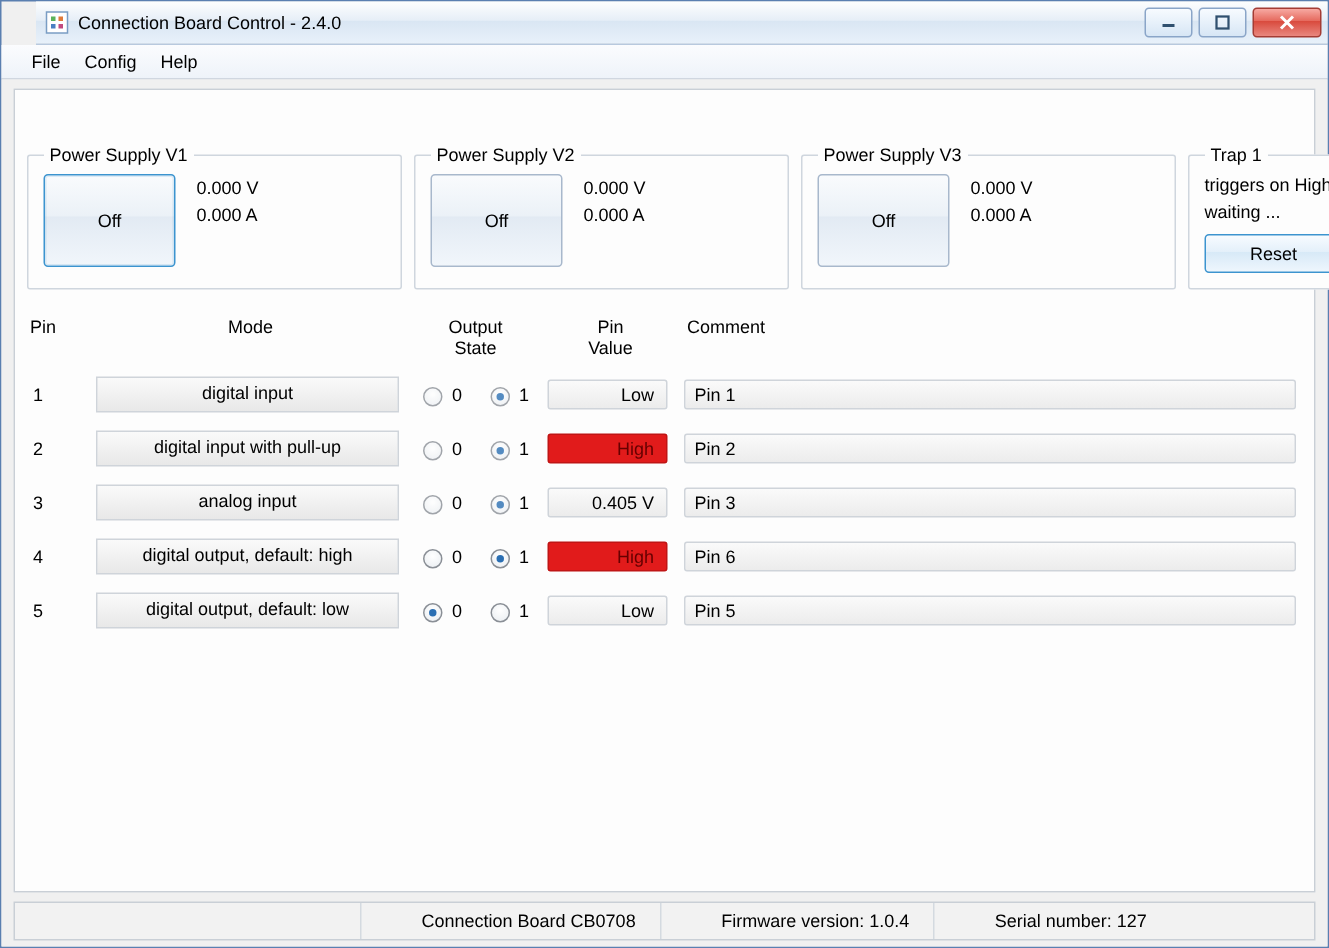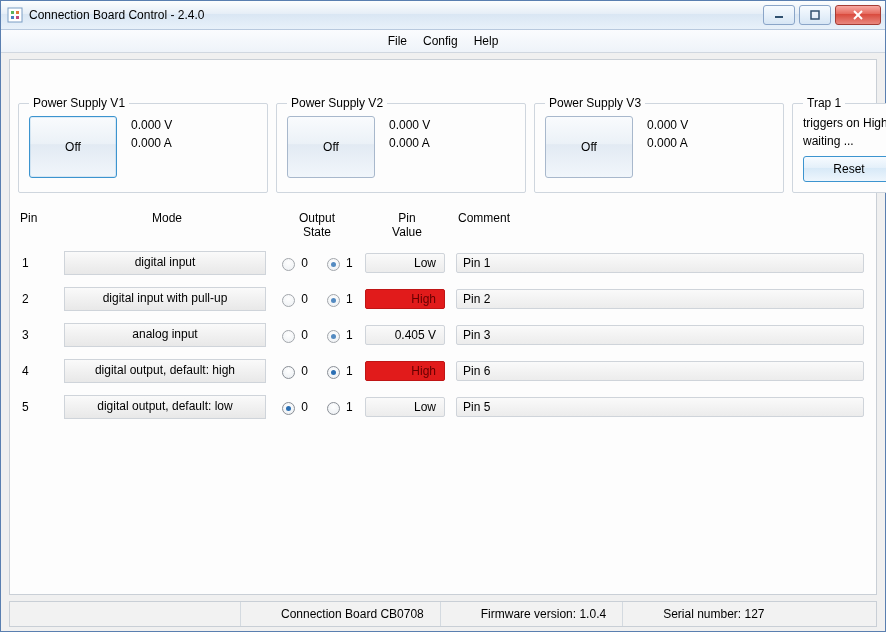--- a/index.html
+++ b/index.html
@@ -1,27 +1,27 @@
 <!DOCTYPE html>
 <html><head>
 <meta charset="utf-8">
 <style>
   html,body{margin:0;padding:0;font-family:"Segoe UI",Tahoma,Arial,sans-serif;font-size:12px;color:#000;background:#fff;}
   .window{width:886px;height:632px;box-sizing:border-box;border:1px solid #5a7fb0;background:#f0f0f0;display:flex;flex-direction:column;}
   
-  .titlebar{height:28px;background:linear-gradient(to bottom,#fdfefe,#e6eef7 45%,#d9e6f3 46%,#e8f1fa);display:flex;align-items:center;padding:0 4px 0 6px;border-bottom:1px solid #b8c9de;}
+  .titlebar{height:28px;background:linear-gradient(to bottom,#fdfefe,#e6eef7 45%,#d9e6f3 46%,#e8f1fa);display:flex;align-items:center;padding:0 4px 0 6px;border-bottom:1px solid #b8c9de;margin-left:23px;}
   .titlebar .app-icon{width:16px;height:16px;margin-right:6px;}
   .titlebar .title{flex:0 0 auto;color:#000;}
   .titlebar .spacer{flex:1;}
   .win-btns{display:flex;gap:4px;}
   .win-btn{width:30px;height:18px;border:1px solid #8aa5c8;border-radius:3px;background:linear-gradient(to bottom,#f7fbff,#d7e6f5);display:flex;align-items:center;justify-content:center;}
   .win-btn.close{width:44px;background:linear-gradient(to bottom,#f7a9a2,#e5685c 45%,#d94b3e 46%,#e9877e);border-color:#a43c34;}
   .win-btn svg{display:block;}
   
-  .menubar{height:22px;background:linear-gradient(to bottom,#fbfcfe,#eef3f9);display:flex;align-items:center;padding:0 12px;border-bottom:1px solid #d0d7e0;justify-content:center;}
+  .menubar{height:22px;background:linear-gradient(to bottom,#fbfcfe,#eef3f9);display:flex;align-items:center;padding:0 12px;border-bottom:1px solid #d0d7e0;}
   .menubar .mitem{padding:2px 8px;cursor:default;}
   
   .client{flex:1;display:flex;flex-direction:column;padding:6px 8px 4px 8px;box-sizing:border-box;background:#f0f0f0;}
   .content-frame{flex:1;border:1px solid #c9cfd6;background:#fdfdfd;padding:8px 8px 4px 8px;box-sizing:border-box;display:flex;flex-direction:column;}
   
   .groups-row{display:flex;gap:8px;margin-top:28px;}
   fieldset.group{border:1px solid #cfd6de;border-radius:2px;margin:0;padding:6px 10px 10px 10px;background:#fdfdfd;}
   fieldset.group legend{padding:0 4px;color:#000;}
   .psgroup{flex:0 0 auto;width:228px;}
   .psbody{display:flex;align-items:flex-start;gap:14px;}

